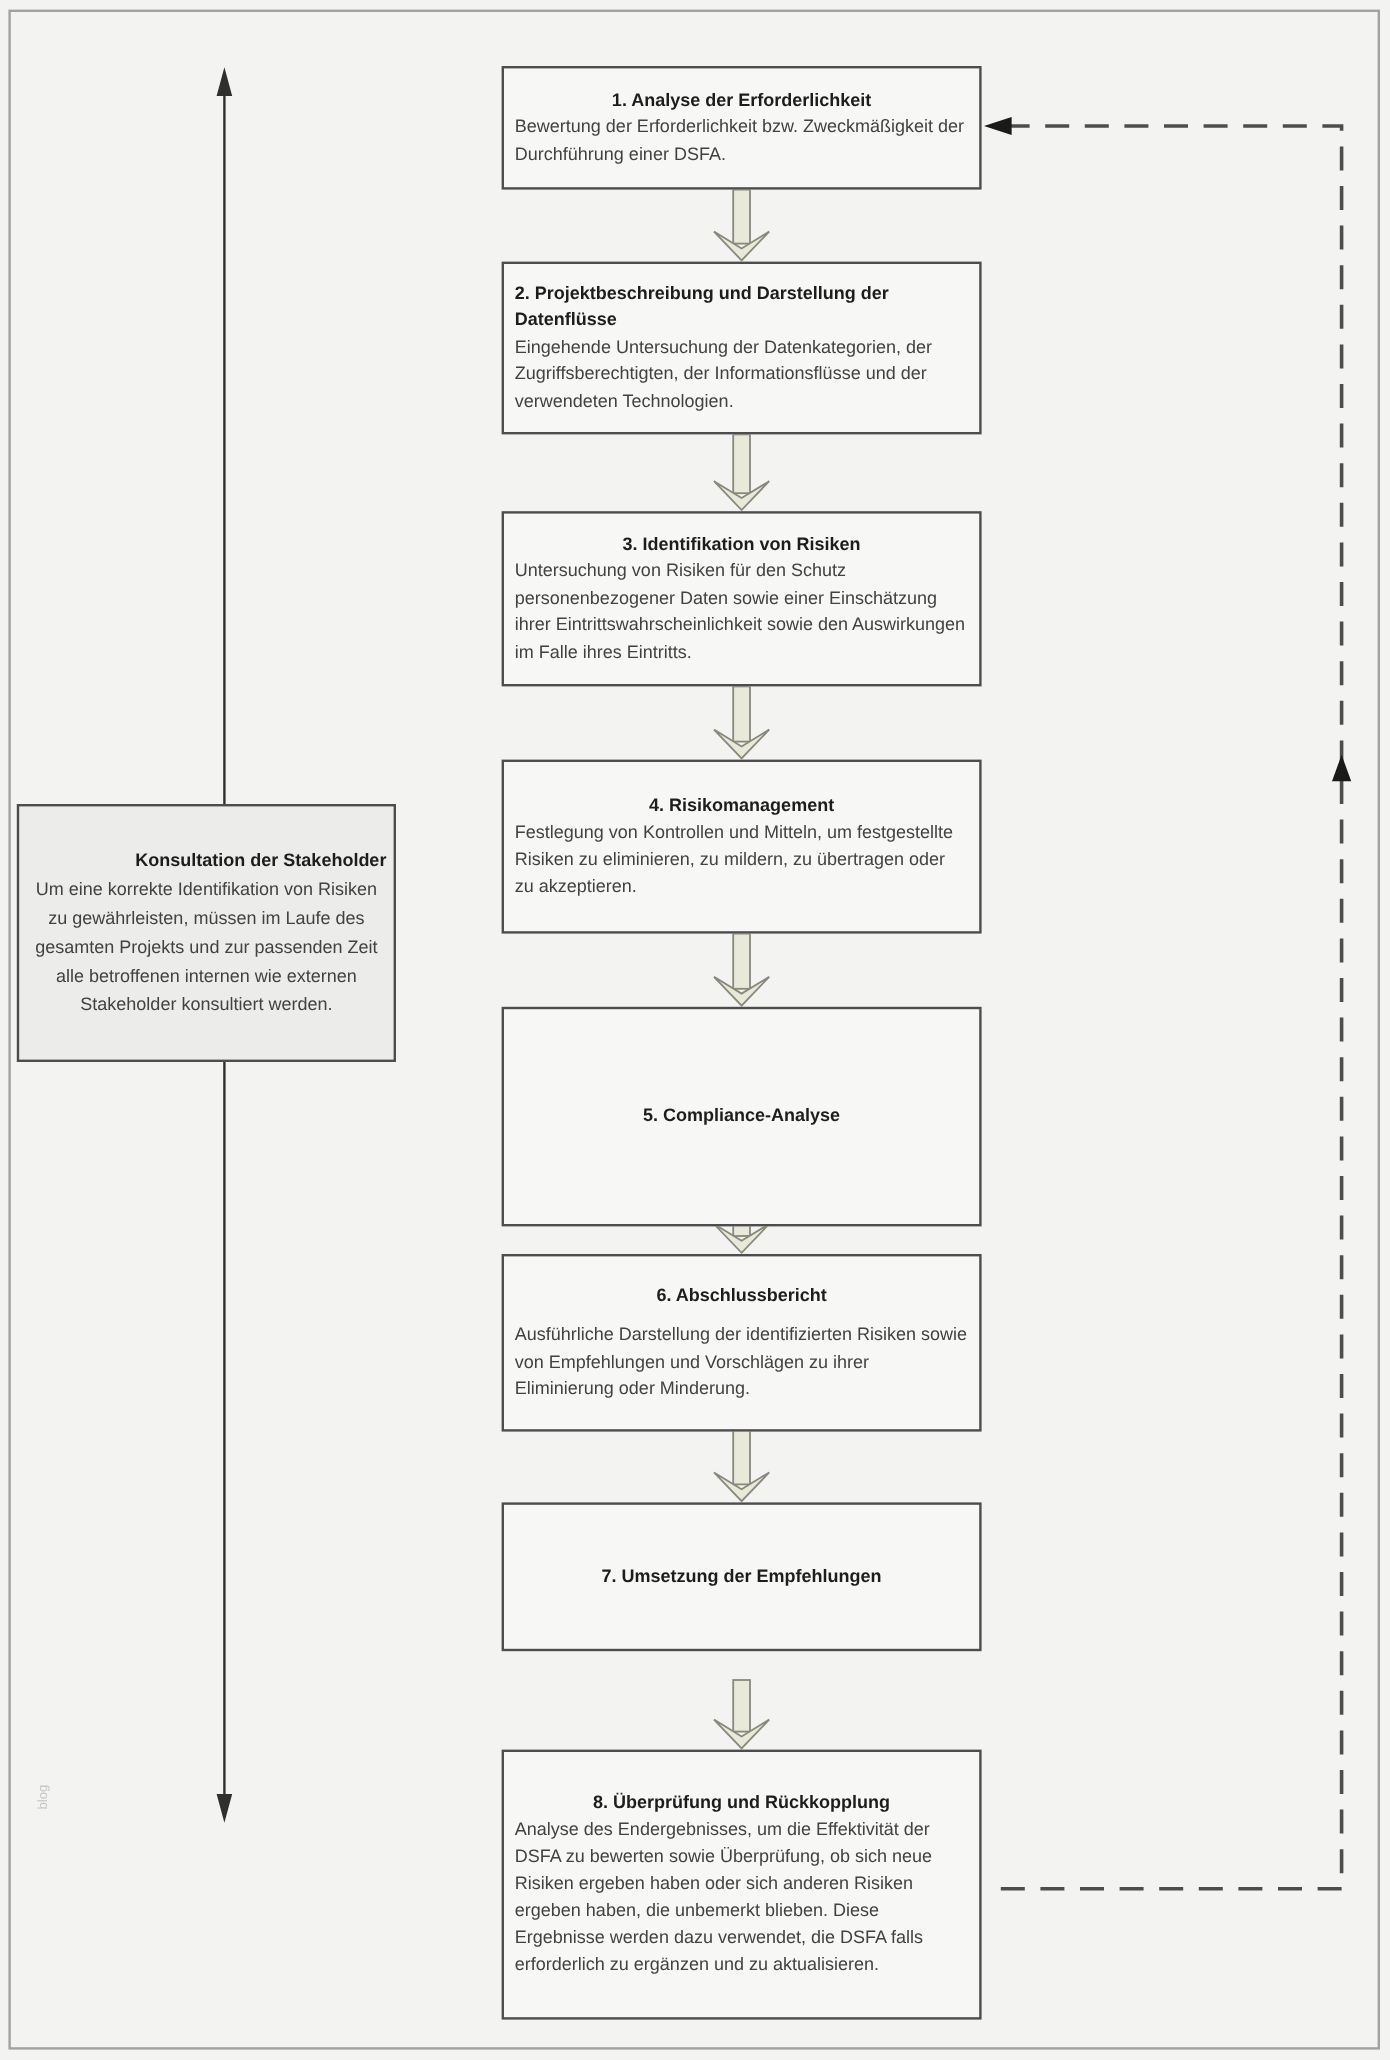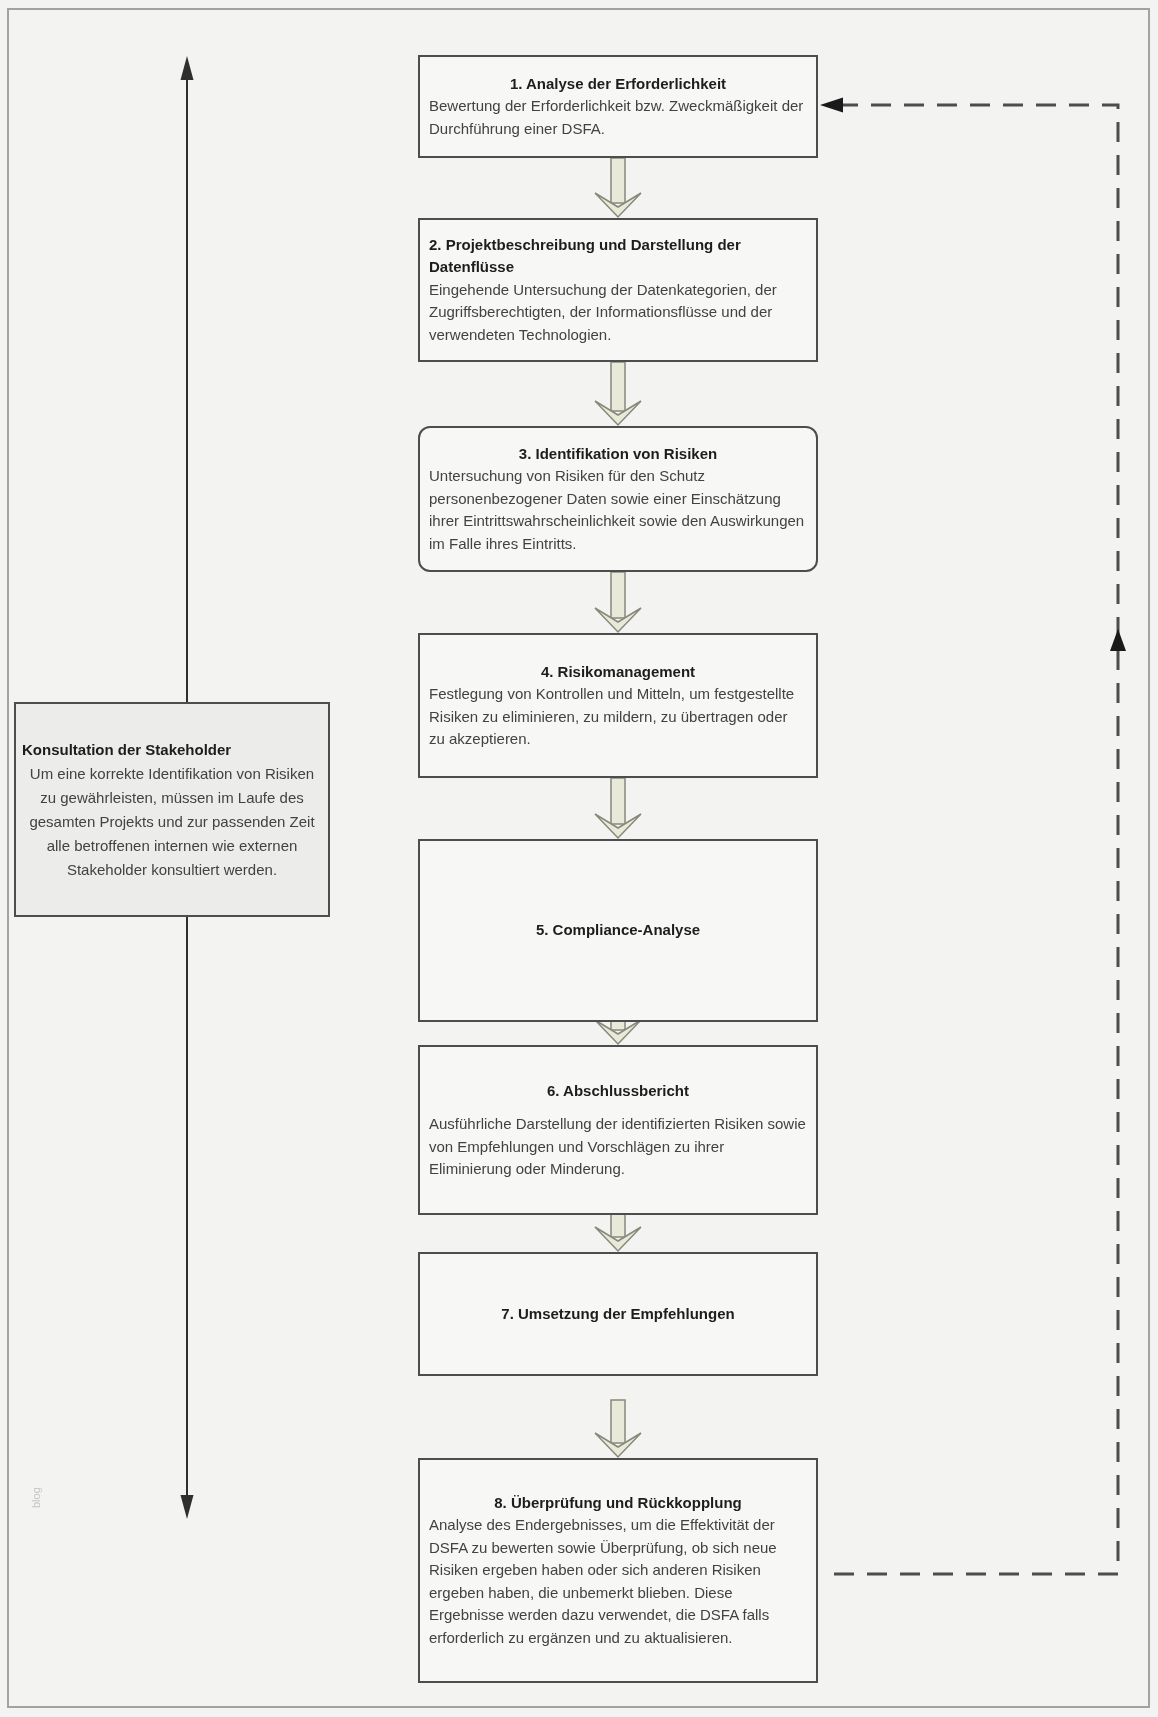--- a/index.html
+++ b/index.html
@@ -31,39 +31,38 @@
     padding: 2px 9px;
     font-size: 15px; line-height: 22.5px;
     color: #424242;
   }
   .step .title, .side-note .title {
     font-weight: bold;
     color: #1d1d1d;
   }
   .b1 { top: 55px;   height: 103px; }
   .b2 { top: 218px;  height: 144px; }
-  .b3 { top: 426px;  height: 146px; border-radius: 12px; }
+  .b3 { top: 426px;  height: 146px; }
   .b4 { top: 633px;  height: 145px; }
   .b5 { top: 839px;  height: 183px; }
-  .b6 { top: 1045px; height: 170px; gap: 11px; }
+  .b6 { top: 1045px; height: 148px; gap: 11px; }
   .b7 { top: 1252px; height: 124px; }
   .b8 { top: 1458px; height: 225px; }
   .side-note {
     position: absolute; left: 14px; top: 670px;
     width: 316px; height: 215px;
     box-sizing: border-box;
     background: #ececea;
     border: 2px solid #4d4d4d;
     display: flex; flex-direction: column;
-    justify-content: center; align-items: flex-start;
+    justify-content: center; align-items: flex-end;
     text-align: center;
     padding: 4px 6px;
     font-size: 15px; line-height: 24px;
     color: #424242;
-    margin-top: 32px;
   }
   .watermark {
     position: absolute; left: 30px; top: 1508px;
     font-size: 11px; color: #c6c6c6;
     transform: rotate(-90deg);
     transform-origin: left top;
   }
 </style>
 </head>
 <body>

